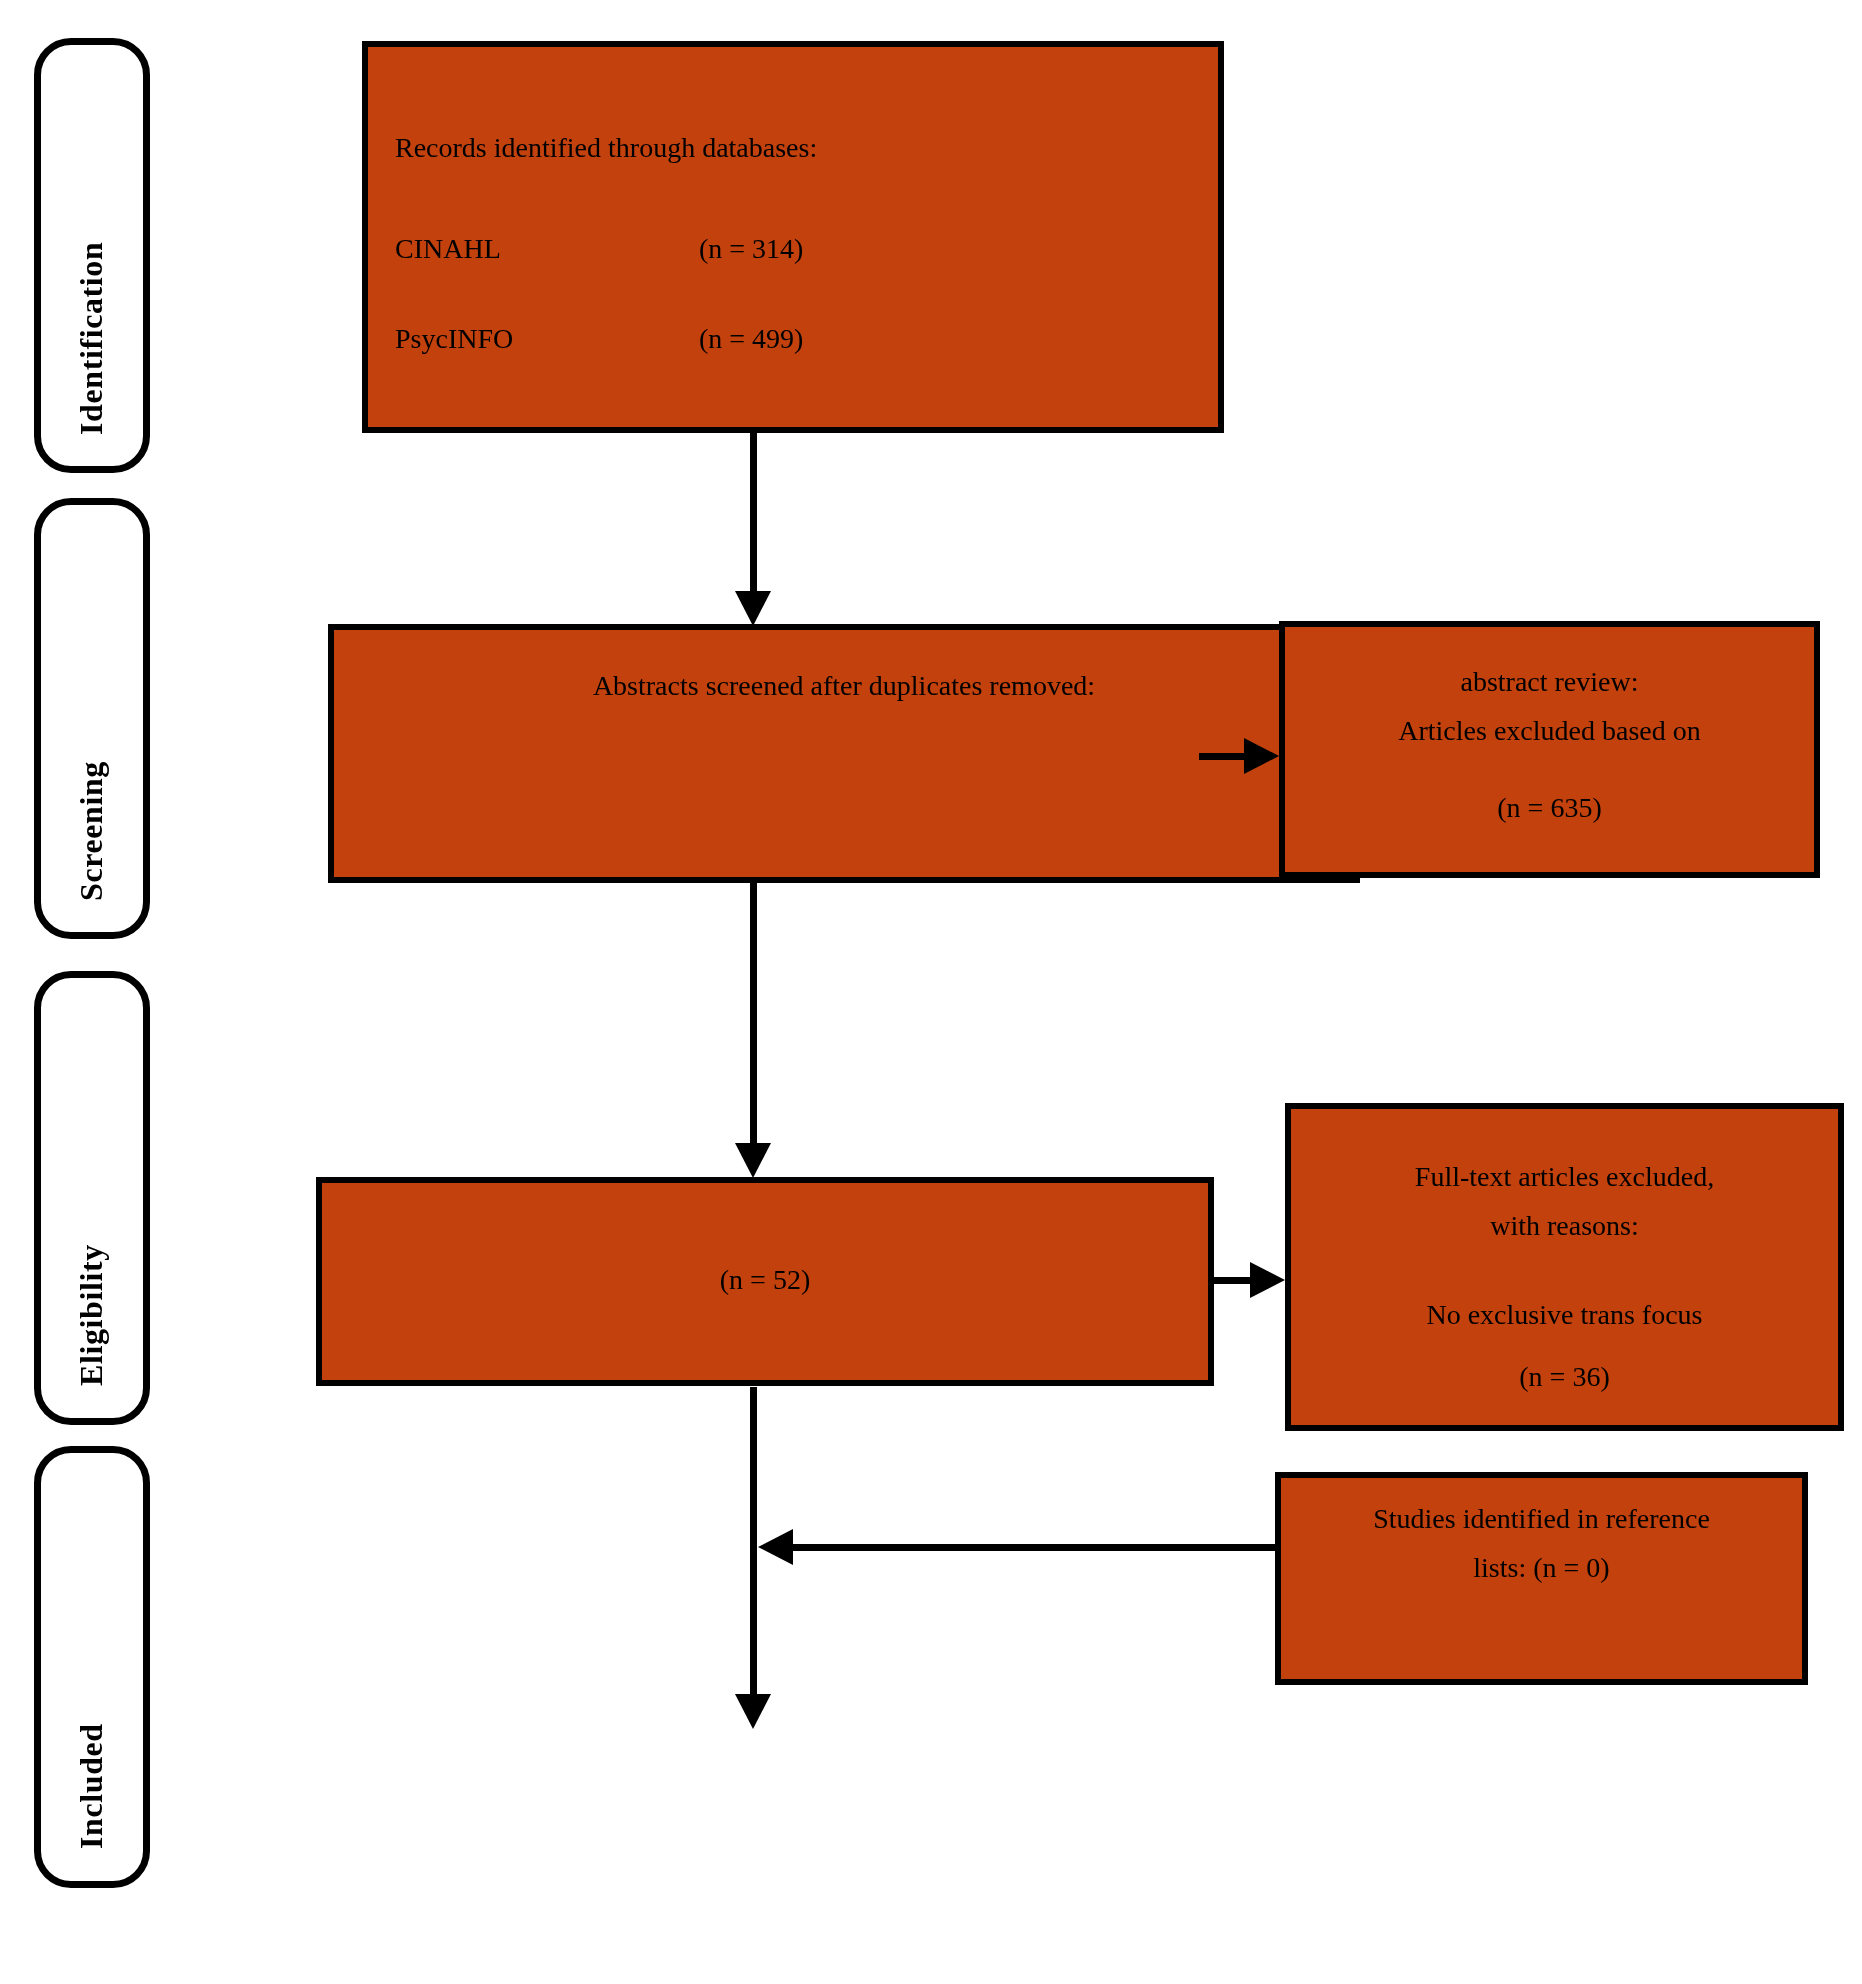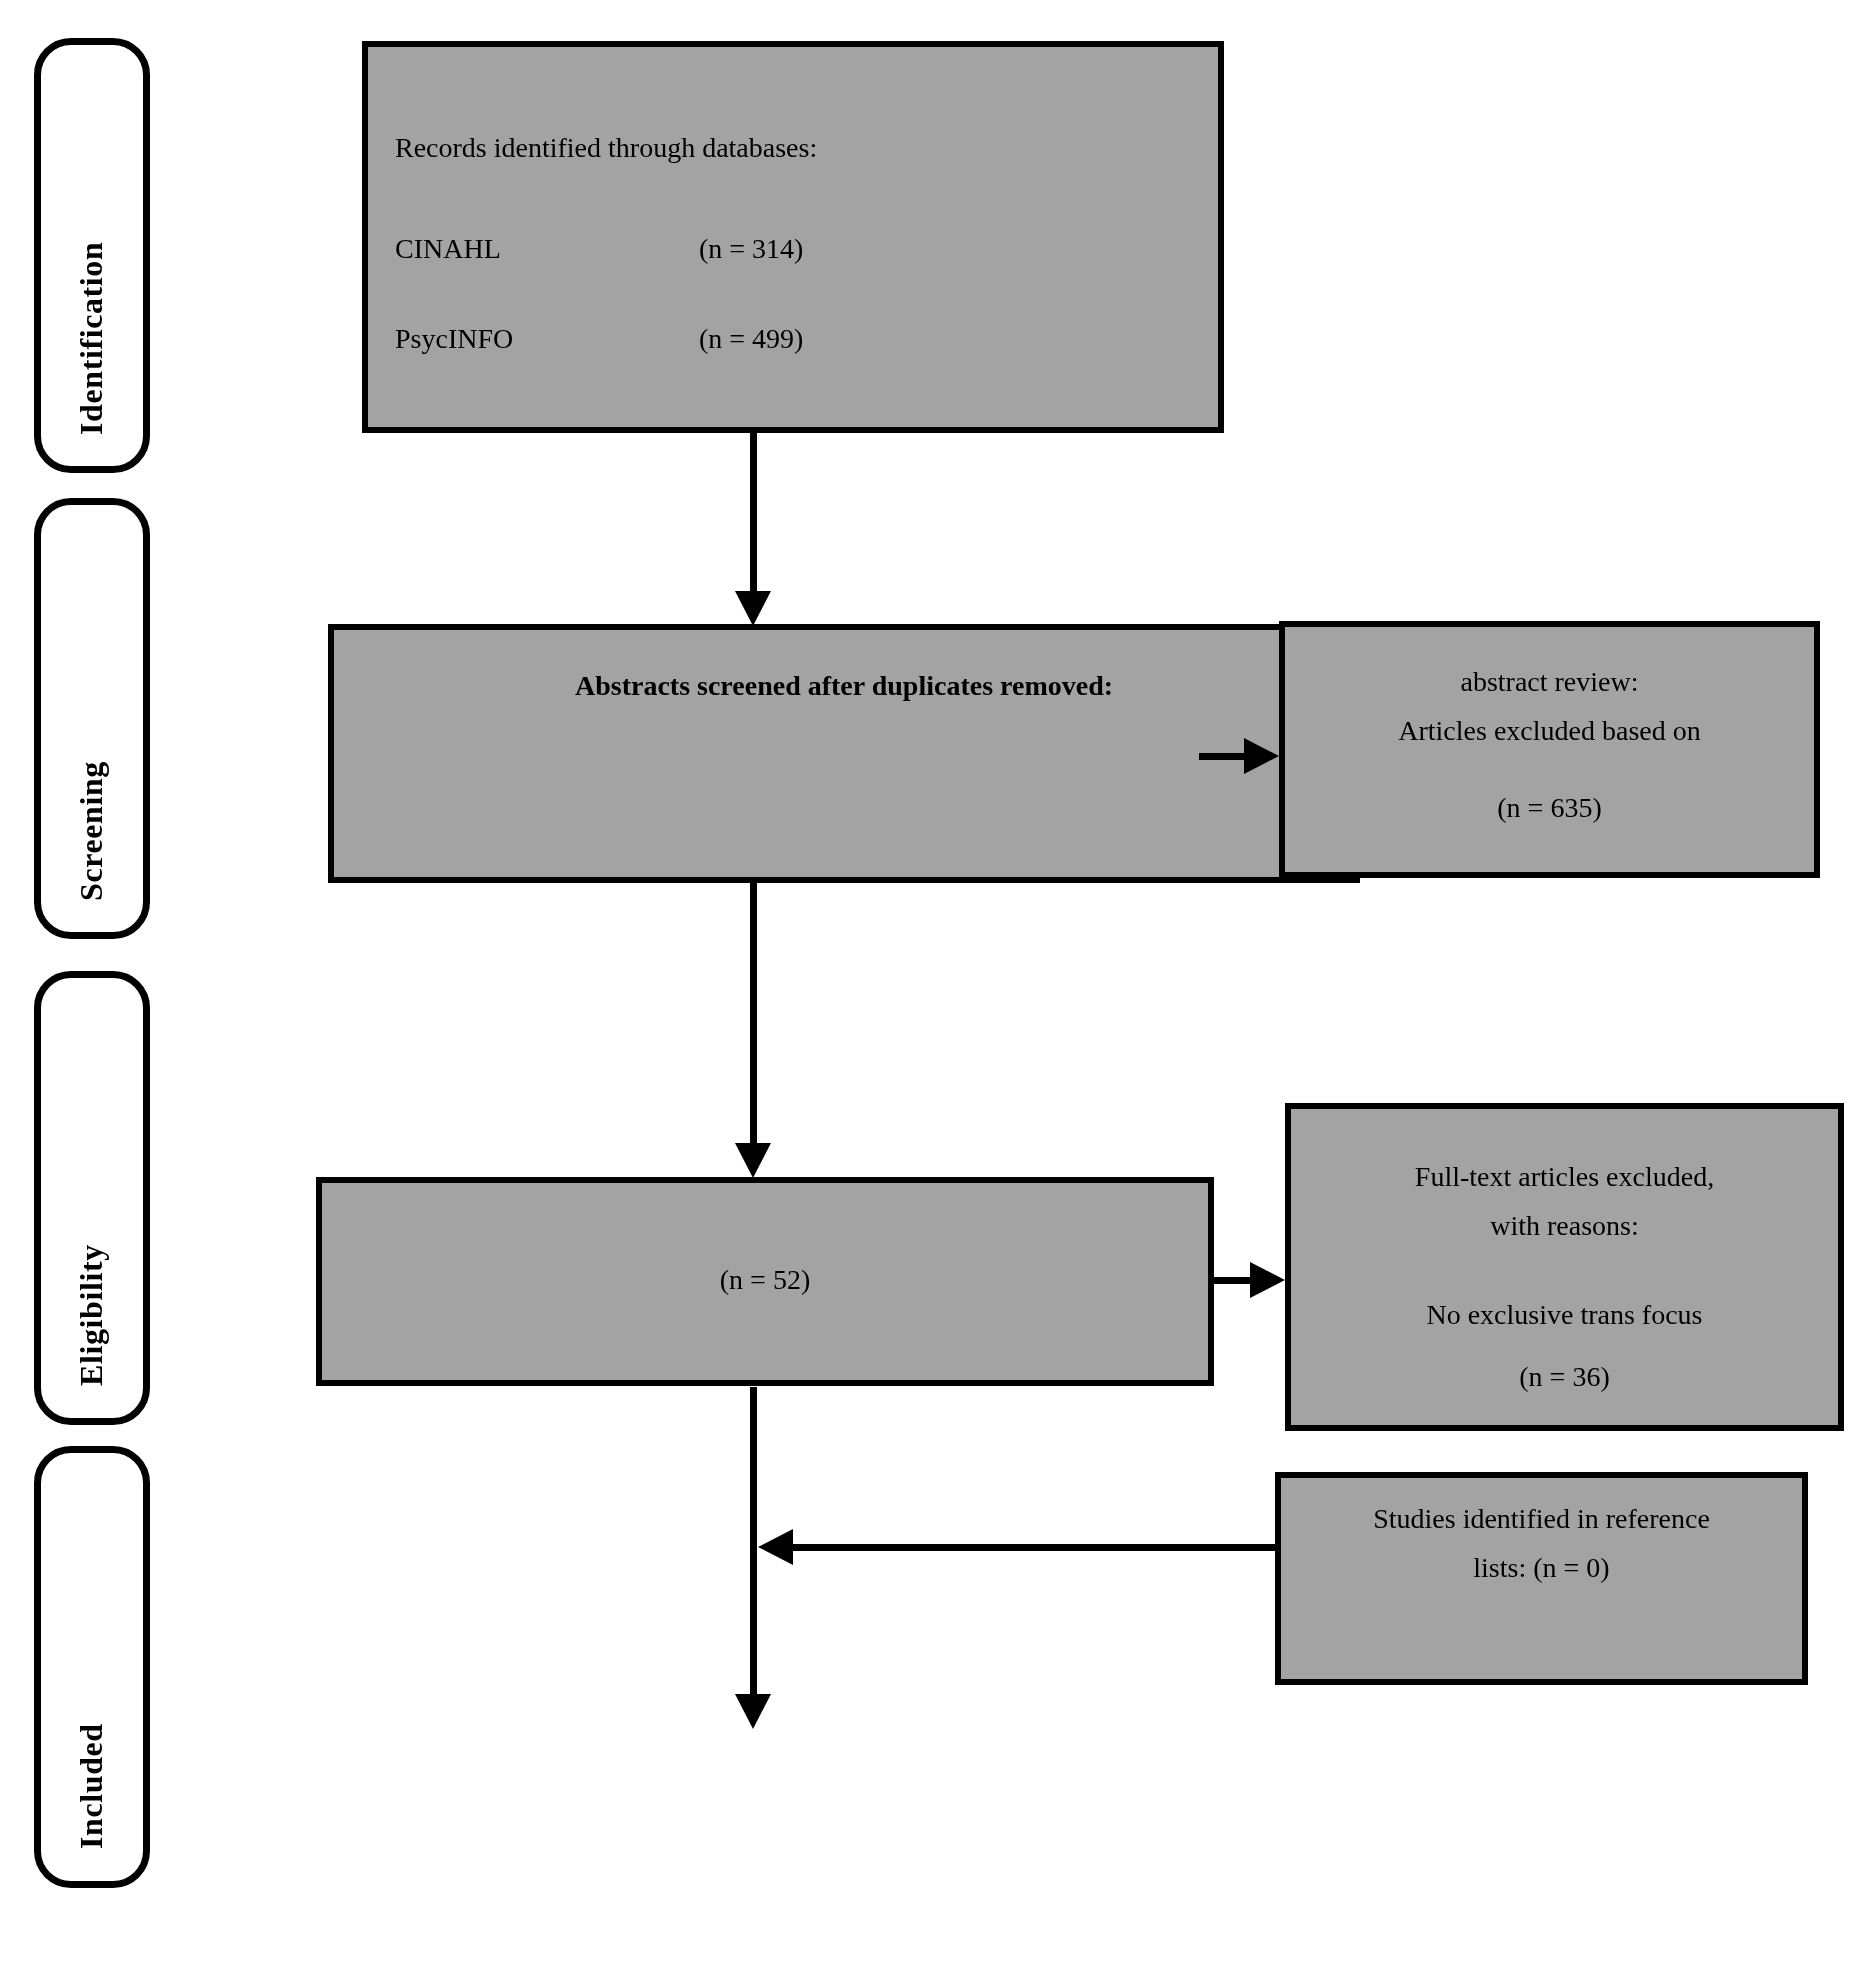--- a/index.html
+++ b/index.html
@@ -49,29 +49,29 @@
   #stage-identification .rot { width: 421px; height: 101px; transform: rotate(-90deg) translateX(-421px); }
   #stage-screening      .rot { width: 427px; height: 101px; transform: rotate(-90deg) translateX(-427px); }
   #stage-eligibility    .rot { width: 439px; height: 101px; transform: rotate(-90deg) translateX(-439px); }
   #stage-included       .rot { width: 427px; height: 101px; transform: rotate(-90deg) translateX(-427px); }
 
   
   .fbox {
     position: absolute;
     border: 6px solid #000;
     box-sizing: border-box;
-    background: #a3a3a3;
+    background: #c2410c;
     font-size: 28px;
     line-height: 1.2;
   }
   .center { text-align: center; }
   .para { line-height: 49px; }
 
   #box-records   { left: 362px; top: 41px;   width: 862px; height: 392px; padding: 84px 24px 0 27px; }
-  #box-screened  { left: 328px; top: 624px; width: 1032px; height: 259px; padding-top: 39px; font-weight: bold; }
+  #box-screened  { left: 328px; top: 624px; width: 1032px; height: 259px; padding-top: 39px; }
   #box-fulltext  { left: 316px; top: 1177px; width: 898px; height: 209px; padding-top: 27px; }
   #box-included  { left: 322px; top: 1729px; width: 883px; height: 229px; padding-top: 33px; border-width: 7.8px; }
   #box-abstract-excluded { left: 1279px; top: 621px; width: 541px; height: 257px; padding-top: 30px; }
   #box-fulltext-excluded { left: 1285px; top: 1103px; width: 559px; height: 328px; padding-top: 43px; }
   #box-references        { left: 1275px; top: 1472px; width: 533px; height: 213px; padding-top: 15.7px; }
 
   .db-row { display: flex; margin-top: 67px; }
   .db-row + .db-row { margin-top: 57px; }
   .db-name { width: 304px; }
 

